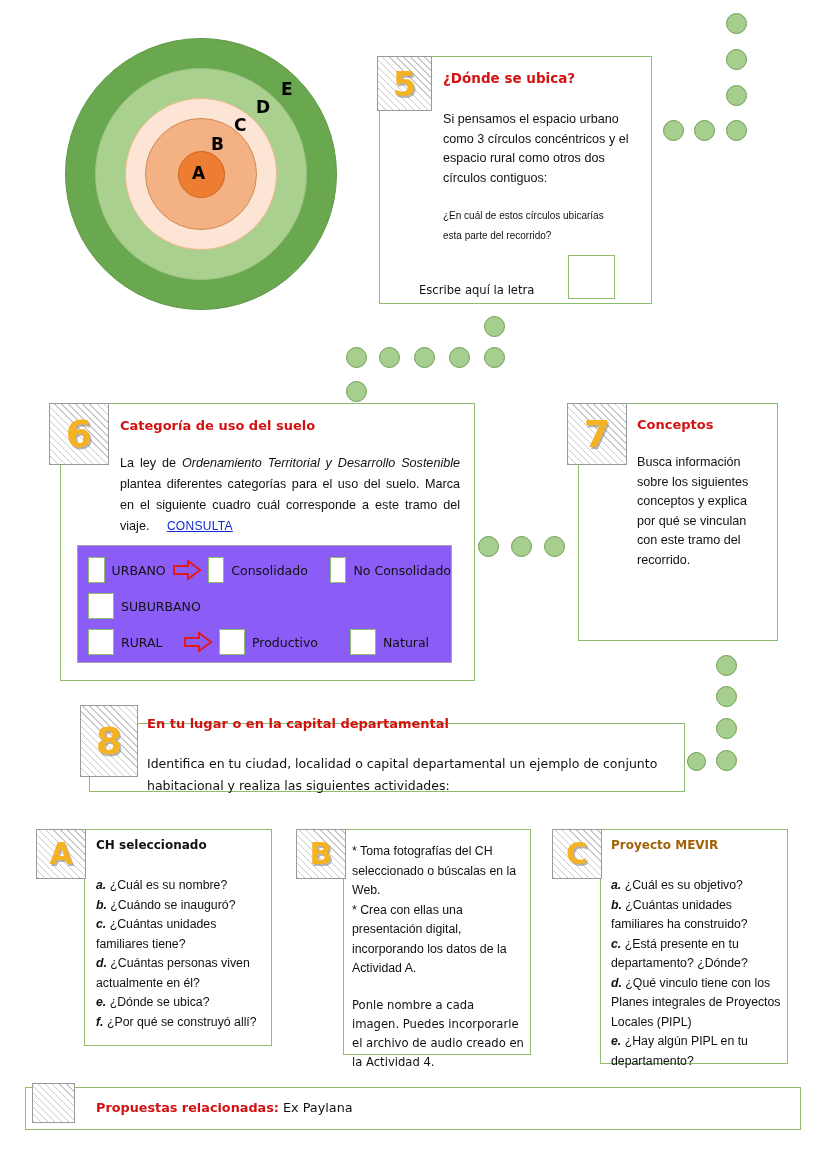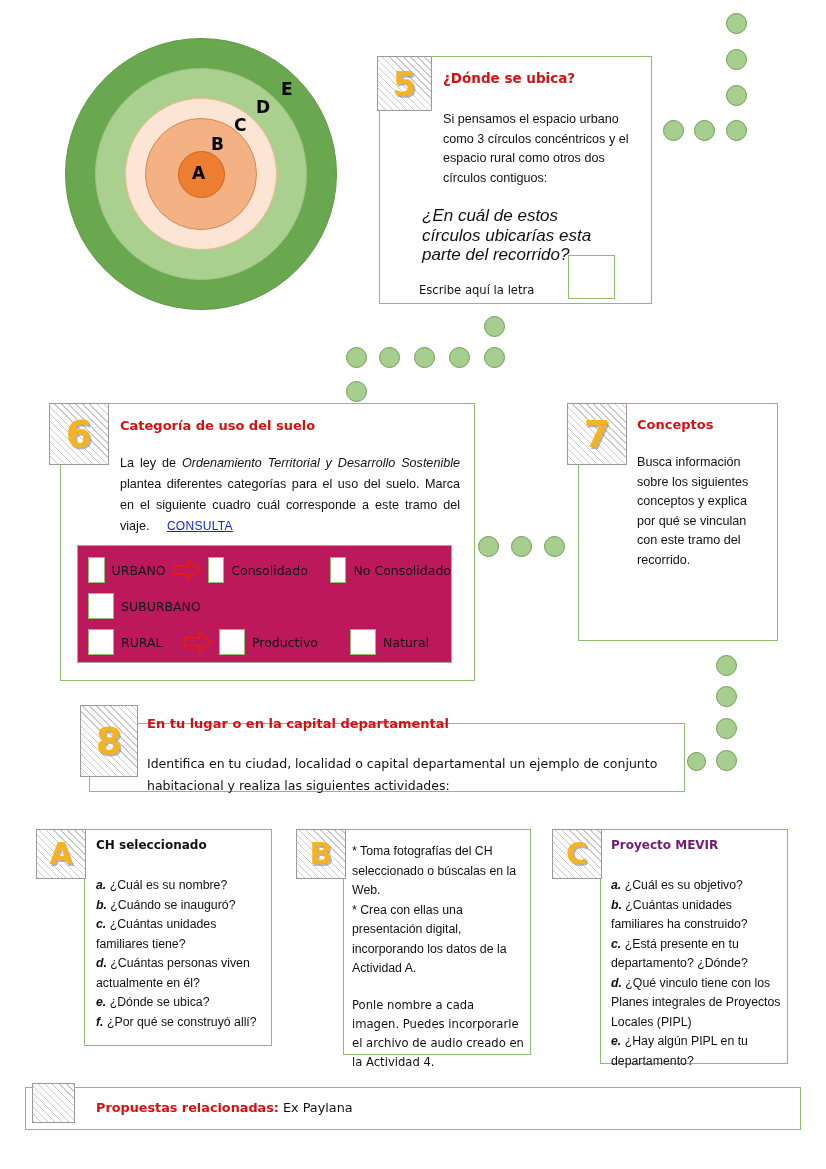--- a/index.html
+++ b/index.html
@@ -56,21 +56,21 @@
   .ring-label{position:absolute;font-family:"DejaVu Sans",sans-serif;
     font-weight:bold;color:#000;}
 
   
   .cbx{
     display:inline-block;box-sizing:border-box;
     width:26px;height:26px;border:1.5px solid #8fbc6e;background:#fff;
     vertical-align:middle;
   }
   .cat-table{position:absolute;box-sizing:border-box;
-    border:1.5px solid #a6a6a6;background:#be185d;}
+    border:1.5px solid #a6a6a6;background:#8b5cf6;}
   .cat-row{display:flex;align-items:center;height:36px;}
   .cat-lab{font-size:12.5px;color:#111;margin-left:7px;
     font-family:"DejaVu Sans",sans-serif;white-space:nowrap;}
   .arrow{width:30px;height:22px;display:inline-block;margin:0 6px;}
 
   
   .answerbox{position:absolute;box-sizing:border-box;
     border:1.5px solid #8fbc6e;background:#fff;}
 
   a.consulta{color:#1128d4;text-decoration:underline;
@@ -101,21 +101,21 @@
   <div class="dot" style="left:726px;top:120px;width:21px;height:21px;"></div>
   <div class="dot" style="left:694px;top:120px;width:21px;height:21px;"></div>
   <div class="dot" style="left:663px;top:120px;width:21px;height:21px;"></div>
 
   <div class="panel" style="left:379px;top:56px;width:273px;height:248px;"></div>
   <div class="badge" style="left:377px;top:56px;width:55px;height:55px;">
     <span style="font-size:34px;">5</span>
   </div>
   <div class="abs redhead" style="left:443px;top:70px;width:210px;font-size:13.5px;font-family:'DejaVu Sans',sans-serif;">¿Dónde se ubica?</div>
   <div class="abs bodytxt" style="left:443px;top:104px;width:203px;font-size:12.6px;line-height:19.5px;">Si pensamos el espacio urbano como 3 círculos concéntricos y el espacio rural como otros dos círculos contiguos:</div>
-  <div class="abs bodytxt" style="left:422px;top:200px;width:180px;font-size:17px;line-height:19.5px;font-style:italic;">¿En cuál de estos círculos ubicarías esta parte del recorrido?</div>
+  <div class="abs bodytxt" style="left:443px;top:200px;width:180px;font-size:10px;line-height:19.5px;">¿En cuál de estos círculos ubicarías esta parte del recorrido?</div>
   <div class="abs bodytxt" style="left:419px;top:277px;width:160px;font-size:11.6px;font-family:'DejaVu Sans',sans-serif;">Escribe aquí la letra</div>
   <div class="answerbox" style="left:568px;top:255px;width:47px;height:44px;"></div>
 
   <div class="dot" style="left:484px;top:316px;width:21px;height:21px;"></div>
   <div class="dot" style="left:484px;top:347px;width:21px;height:21px;"></div>
   <div class="dot" style="left:449px;top:347px;width:21px;height:21px;"></div>
   <div class="dot" style="left:414px;top:347px;width:21px;height:21px;"></div>
   <div class="dot" style="left:379px;top:347px;width:21px;height:21px;"></div>
   <div class="dot" style="left:346px;top:347px;width:21px;height:21px;"></div>
   <div class="dot" style="left:346px;top:381px;width:21px;height:21px;"></div>
@@ -212,21 +212,21 @@
   <div class="abs bodytxt" style="left:352px;top:836px;width:172px;font-size:12.3px;line-height:19.5px;">
     <div>* Toma fotografías del CH seleccionado o búscalas en la Web.</div>
     <div>* Crea con ellas una presentación digital, incorporando los datos de la Actividad A.</div>
     <div style="margin-top:17px;font-family:'DejaVu Sans',sans-serif;font-size:11.6px;line-height:19px;">Ponle nombre a cada imagen. Puedes incorporarle el archivo de audio creado en la Actividad 4.</div>
   </div>
 
   <div class="panel" style="left:600px;top:829px;width:188px;height:235px;"></div>
   <div class="badge" style="left:552px;top:829px;width:50px;height:50px;">
     <span style="font-size:30px;">C</span>
   </div>
-  <div class="abs" style="left:611px;top:838px;width:170px;font-size:12px;font-weight:bold;color:#701a75;font-family:'DejaVu Sans',sans-serif;">Proyecto MEVIR</div>
+  <div class="abs" style="left:611px;top:838px;width:170px;font-size:12px;font-weight:bold;color:#a16207;font-family:'DejaVu Sans',sans-serif;">Proyecto MEVIR</div>
   <div class="abs bodytxt" style="left:611px;top:870px;width:172px;font-size:12.3px;line-height:19.5px;">
     <div><b style="font-style:italic;">a.</b> <span>¿Cuál es su objetivo?</span></div>
     <div><b style="font-style:italic;">b.</b> <span>¿Cuántas unidades familiares ha construido?</span></div>
     <div><b style="font-style:italic;">c.</b> <span>¿Está presente en tu departamento? ¿Dónde?</span></div>
     <div><b style="font-style:italic;">d.</b> <span>¿Qué vinculo tiene con los Planes integrales de Proyectos Locales (PIPL)</span></div>
     <div><b style="font-style:italic;">e.</b> <span>¿Hay algún PIPL en tu departamento?</span></div>
   </div>
 
   <div class="panel" style="left:25px;top:1087px;width:776px;height:43px;"></div>
   <div class="badge" style="left:32px;top:1083px;width:43px;height:40px;">

